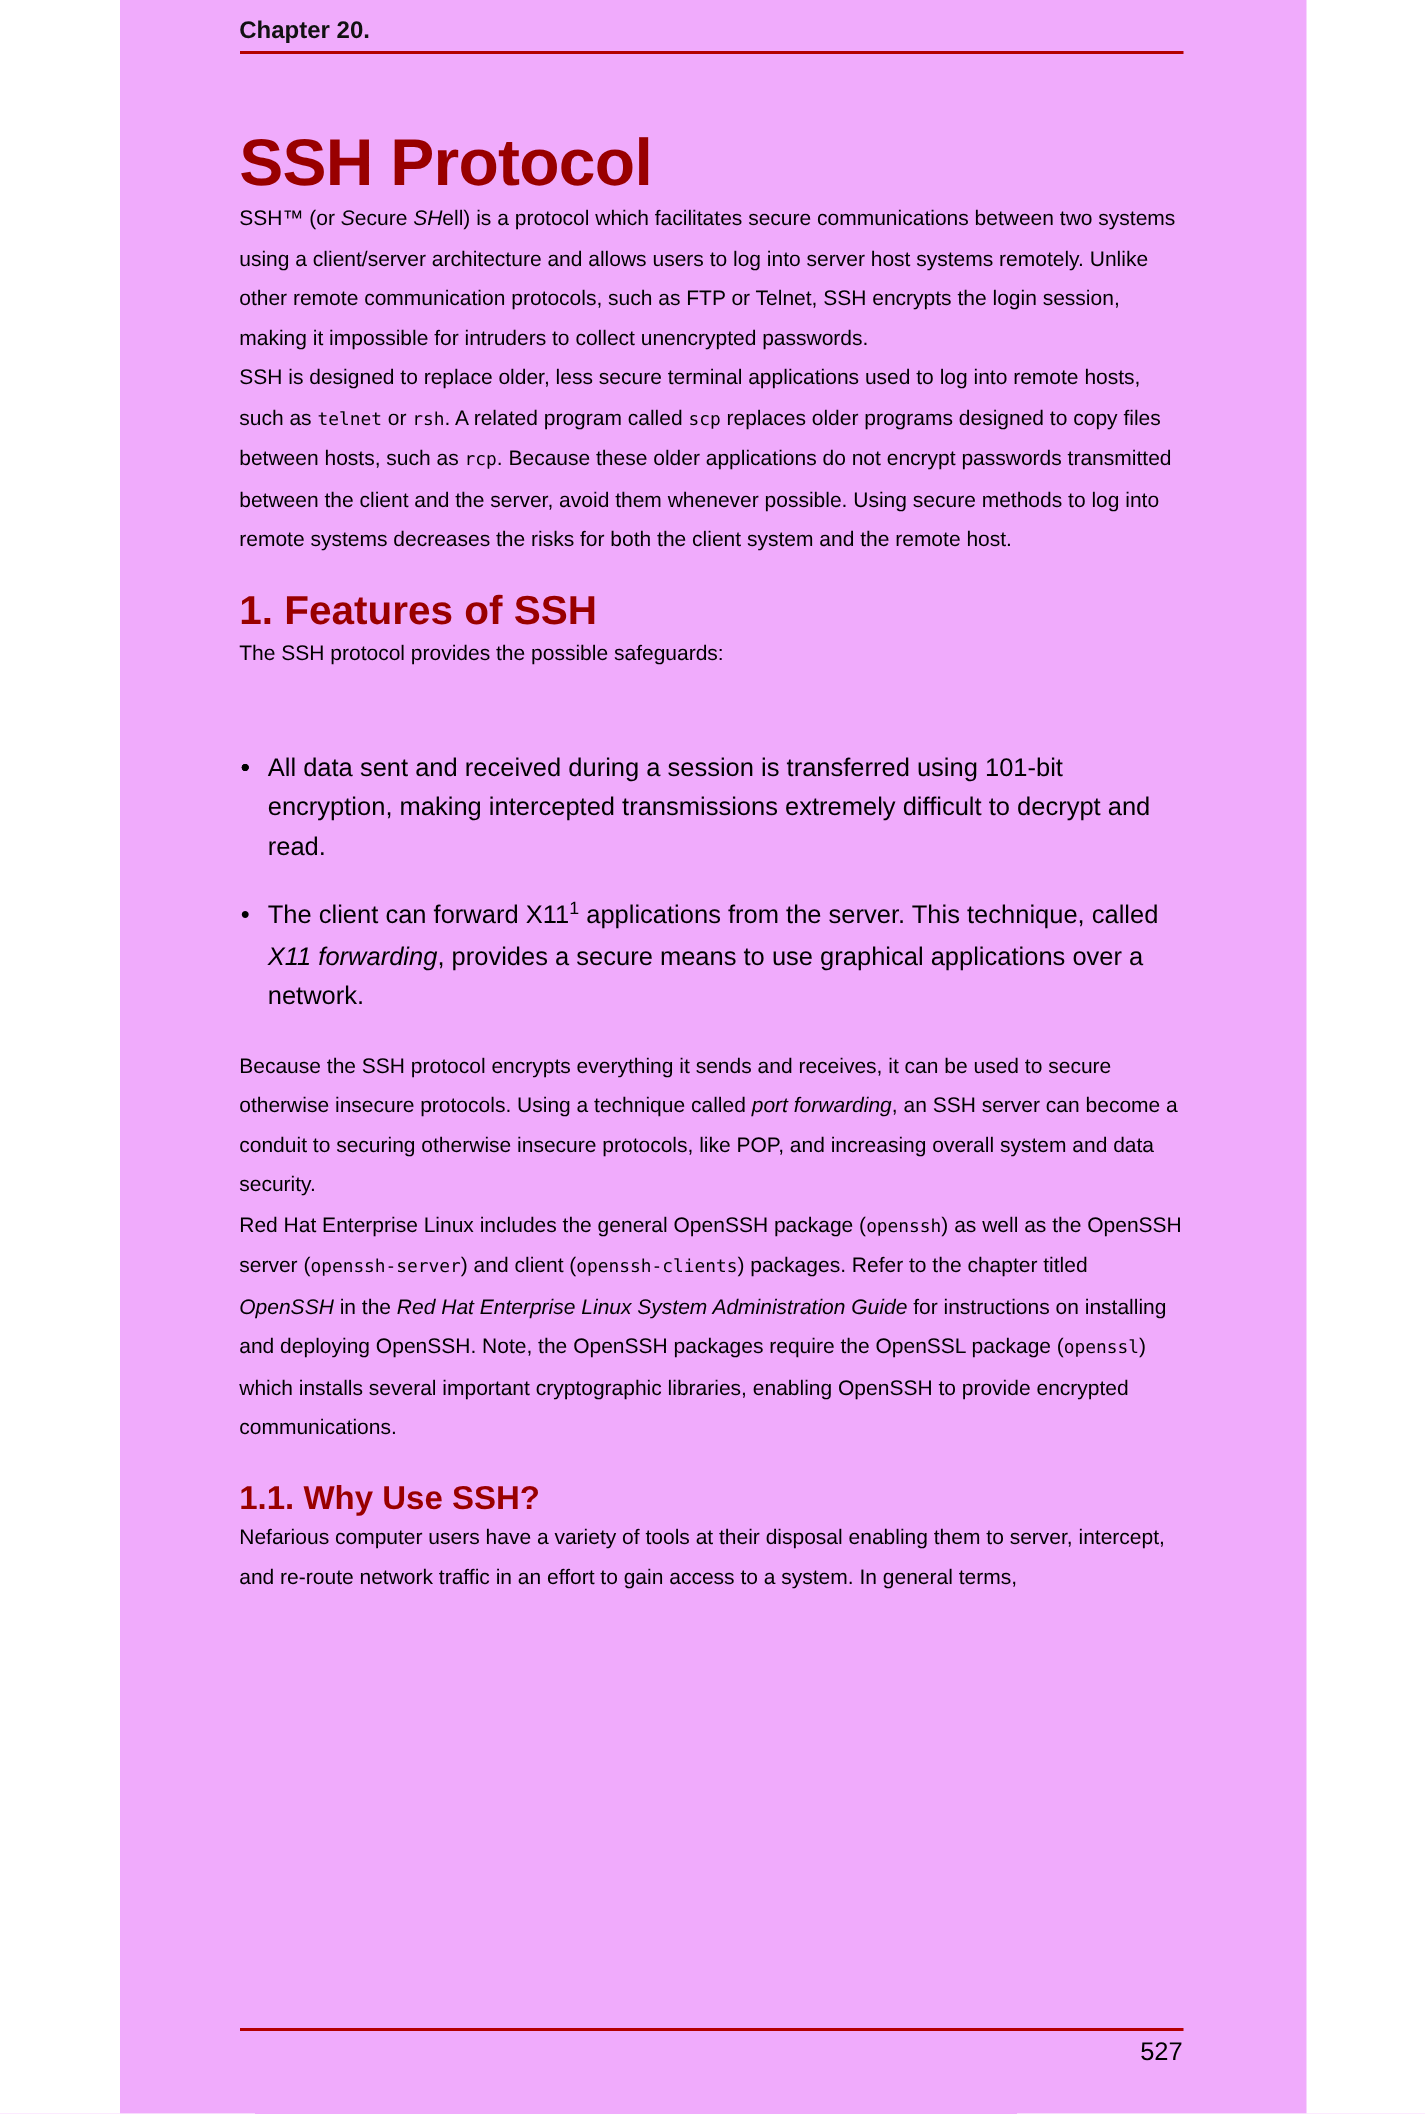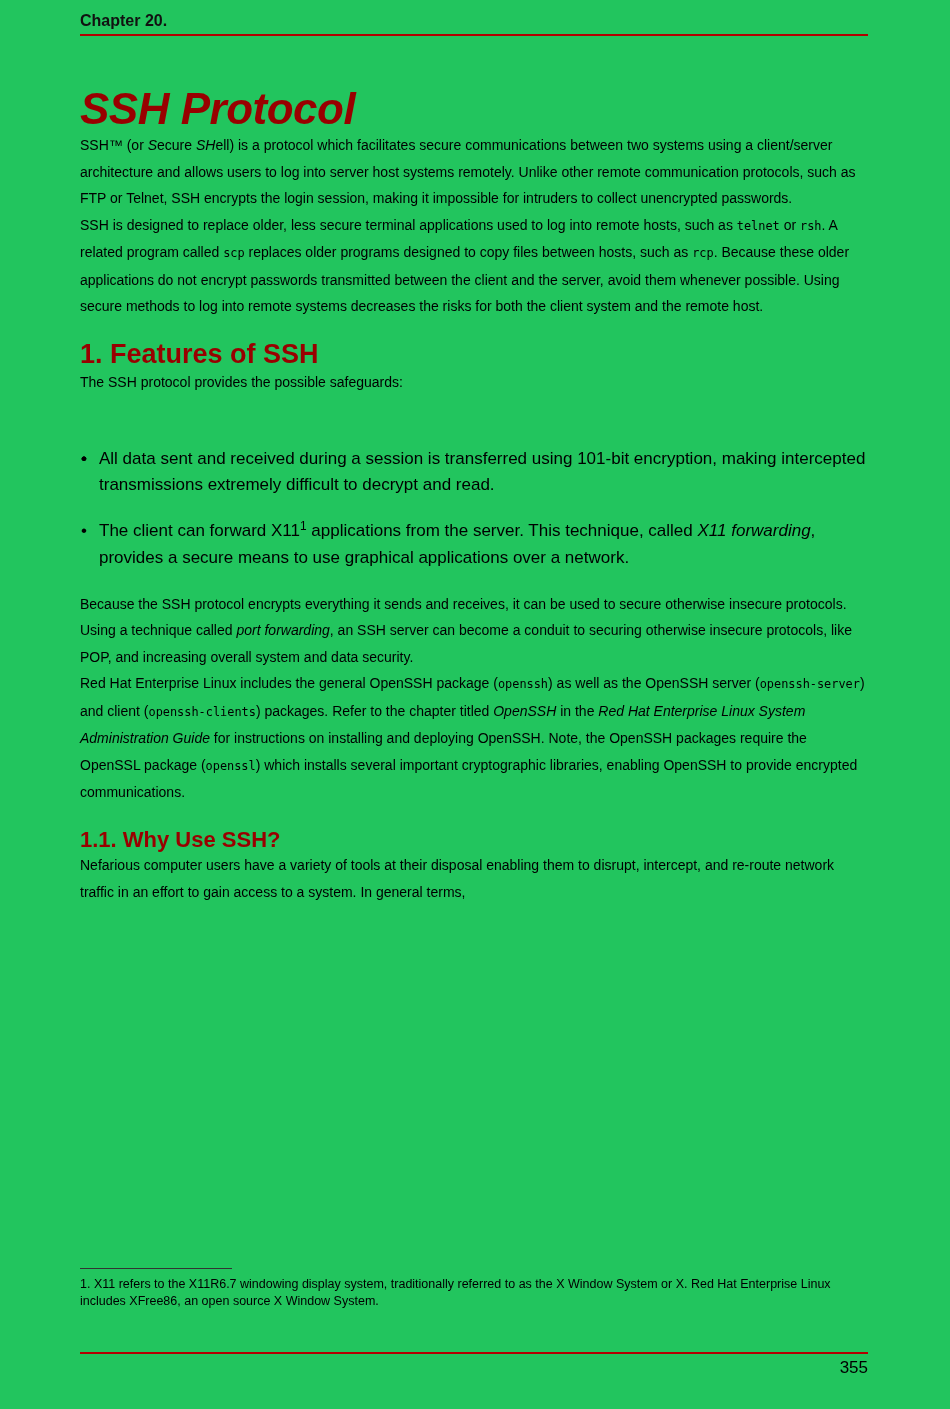--- a/index.html
+++ b/index.html
@@ -1,36 +1,35 @@
 <!DOCTYPE html>
 <html><head>
 <meta charset="utf-8">
 <style>
   html,body { margin:0; padding:0; background:#ffffff; }
   .page {
     position:relative;
-    width:950px; height:1409px;
-    background:#22c55e;
+    width:791px; height:1409px;
+    background:#f0abfc;
     font-family:"Liberation Sans","DejaVu Sans",sans-serif;
     color:#000000;
     overflow:hidden;
     margin:0 auto;
   }
   .content { padding:10px 82px 0 80px; }
 
   .chapter { font-weight:bold; font-size:16px; color:#111111; padding-top:2px; }
   .rule { height:2px; background:#b30000; }
   .header-rule { margin-top:4px; }
 
   h1.title {
     margin:50px 0 0 0;
     font-size:44px; line-height:1.05;
     font-weight:bold; color:#990000;
     letter-spacing:-0.5px;
-    font-style:italic;
   }
 
   p.para { margin:0; font-size:14px; line-height:26.5px; }
   .p1 { margin-top:33px; }
   .p2 { margin-top:24px; }
   .p3 { margin-top:17px; }
   .p4 { margin-top:17px; }
   .p5 { margin-top:28px; }
   .intro { margin-top:40px; }
 
@@ -102,24 +101,20 @@
         <span><span>The client can forward X11</span><span class="seg-sup">1</span><span> applications from the server. This technique, called </span><span class="seg-i">X11 forwarding</span><span>, provides a secure means to use graphical applications over a network.</span></span>
       </li>
     </ul>
 
     <p class="para p3"><span>Because the SSH protocol encrypts everything it sends and receives, it can be used to secure otherwise insecure protocols. Using a technique called </span><span class="seg-i">port forwarding</span><span>, an SSH server can become a conduit to securing otherwise insecure protocols, like POP, and increasing overall system and data security.</span></p>
 
     <p class="para p4"><span>Red Hat Enterprise Linux includes the general OpenSSH package (</span><span class="seg-code">openssh</span><span>) as well as the OpenSSH server (</span><span class="seg-code">openssh-server</span><span>) and client (</span><span class="seg-code">openssh-clients</span><span>) packages. Refer to the chapter titled </span><span class="seg-i">OpenSSH</span><span> in the </span><span class="seg-i">Red Hat Enterprise Linux System Administration Guide</span><span> for instructions on installing and deploying OpenSSH. Note, the OpenSSH packages require the OpenSSL package (</span><span class="seg-code">openssl</span><span>) which installs several important cryptographic libraries, enabling OpenSSH to provide encrypted communications.</span></p>
 
     <h3 class="h3">1.1. Why Use SSH?</h3>
 
-    <p class="para p5"><span>Nefarious computer users have a variety of tools at their disposal enabling them to disrupt, intercept, and re-route network traffic in an effort to gain access to a system. In general terms,</span></p>
+    <p class="para p5"><span>Nefarious computer users have a variety of tools at their disposal enabling them to server, intercept, and re-route network traffic in an effort to gain access to a system. In general terms,</span></p>
 
   </div>
 
-  <div class="footnote">
-    <div class="footnote-rule"></div>
-    <div class="footnote-text"><span>1. X11 refers to the X11R6.7 windowing display system, traditionally referred to as the X Window System or X. Red Hat Enterprise Linux includes XFree86, an open source X Window System.</span></div>
-  </div>
 
   <div class="footer-rule"></div>
-  <div class="page-number">355</div>
+  <div class="page-number">527</div>
 </div>
 
 </body></html>

